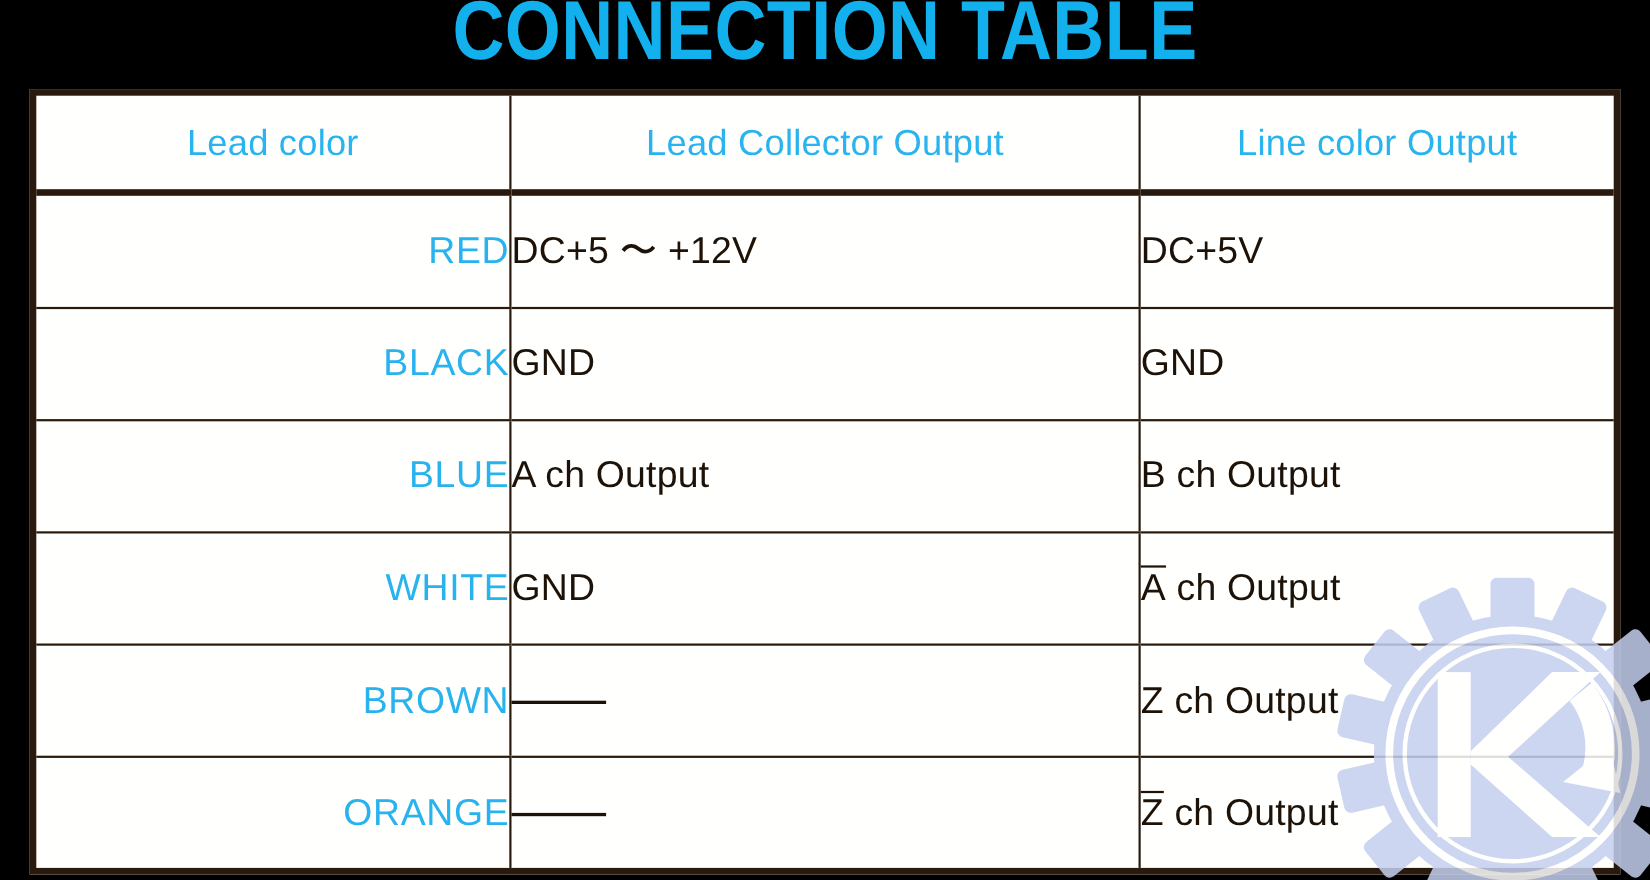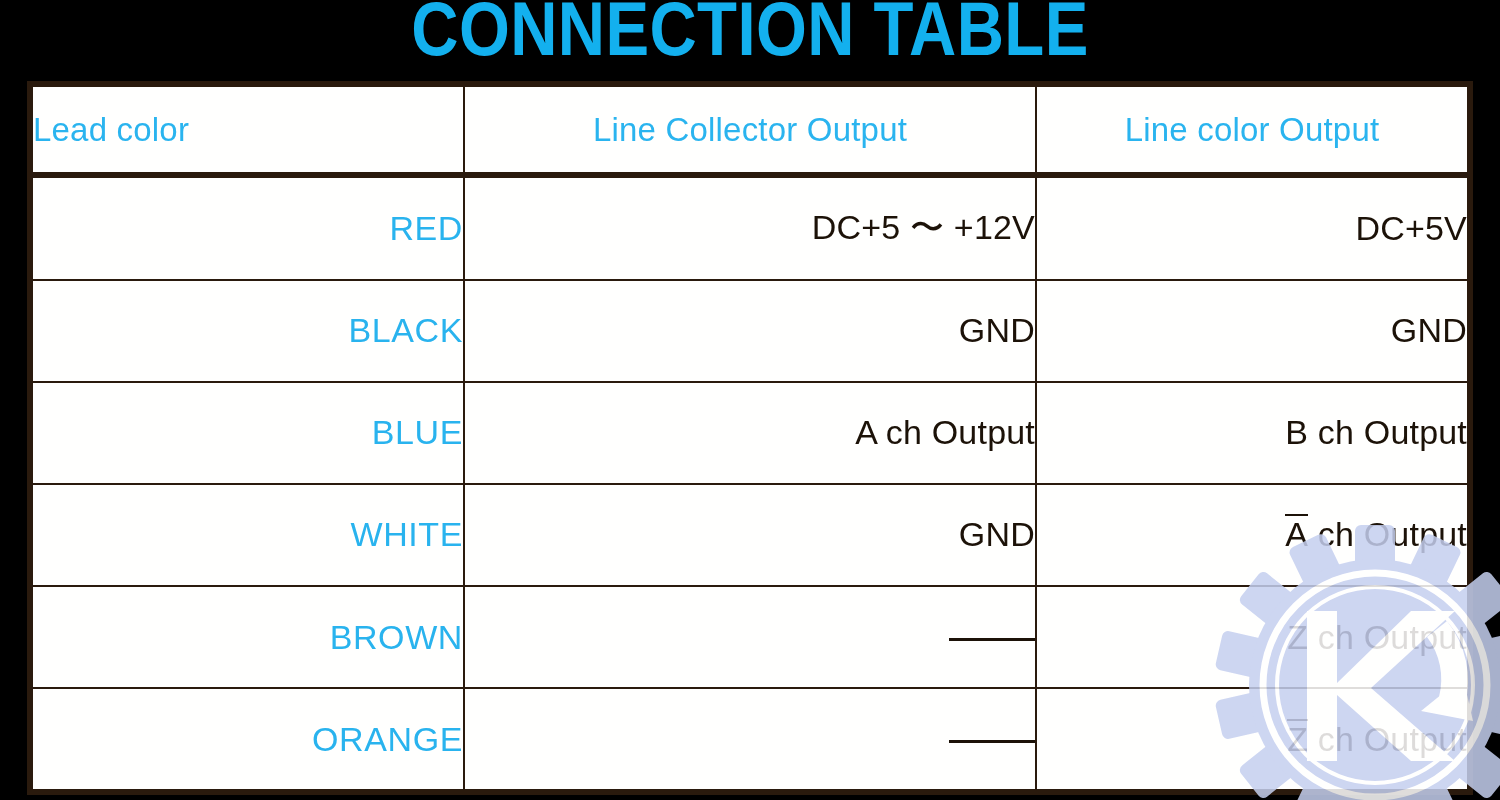--- a/index.html
+++ b/index.html
@@ -100,29 +100,29 @@
     height: 85px;
     background: #b1e6fb;
     color: #2ab4ef;
     font-weight: normal;
     font-size: 33px;
     text-align: center;
     border-bottom: 6px solid #2a1a0d !important;
     letter-spacing: 0.2px;
   }
   thead th.lead-head {
-    text-align: left;
+    text-align: center;
   }
 
   
   tbody td {
     height: 78px;
     font-size: 34px;
     color: #1c1208;
-    text-align: right;
+    text-align: left;
     letter-spacing: 0.2px;
   }
   tbody td.lead {
     color: #29b3ee;
     text-align: right;
     font-size: 34px;
     letter-spacing: 0.6px;
   }
 
   .ovl {
@@ -151,21 +151,21 @@
   <div id="table-wrap">
     <table class="conn">
       <colgroup>
         <col class="c-lead">
         <col class="c-open">
         <col class="c-line">
       </colgroup>
       <thead>
         <tr>
           <th class="lead-head">Lead color</th>
-          <th>Line Collector Output</th>
+          <th>Lead Collector Output</th>
           <th>Line color Output</th>
         </tr>
       </thead>
       <tbody id="tbody">
           <tr>
             <td class="lead">RED</td>
             <td>DC+5 〜 +12V</td>
             <td>DC+5V</td>
           </tr>
           <tr>

